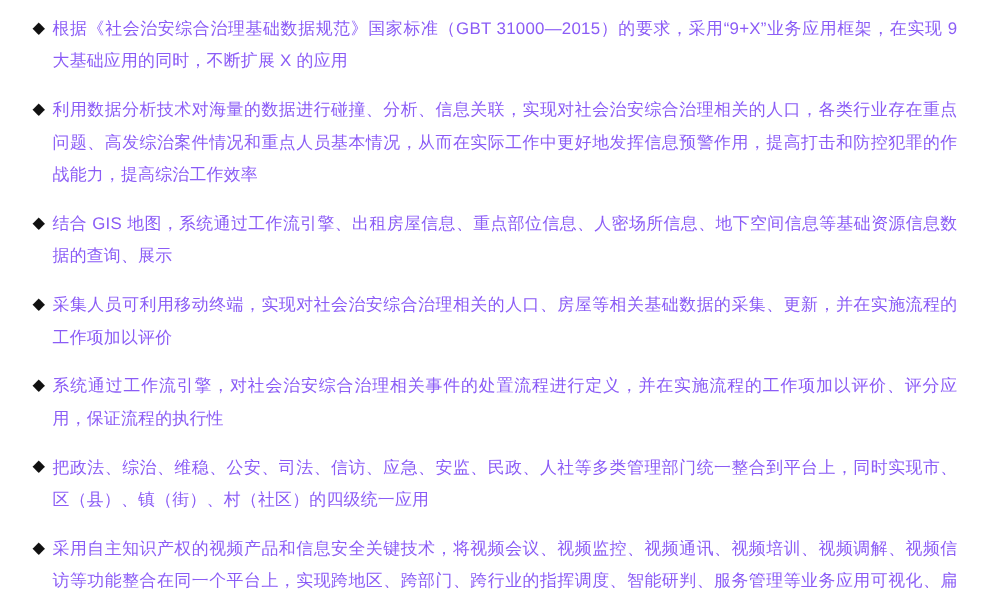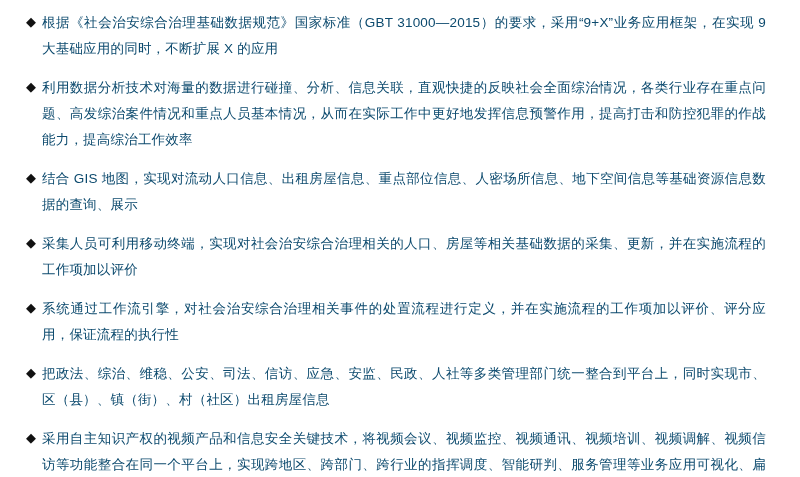--- a/index.html
+++ b/index.html
@@ -38,59 +38,59 @@
     font-size: 13px;
     line-height: 26px;
     color: #111111;
     transform: translateY(-1px);
   }
   .bullet-text {
     flex: 1 1 auto;
     font-size: 13.5px;
     line-height: 26px;
     letter-spacing: 0.2px;
-    color: #0c4a6e;
+    color: #8b5cf6;
     text-align: justify;
     text-justify: inter-ideograph;
   }
 </style>
 </head>
 <body>
 
 <div class="page">
   <ul class="bullet-list">
 
     <li class="bullet-item">
       <span class="bullet-marker">◆</span>
       <span class="bullet-text">根据《社会治安综合治理基础数据规范》国家标准（GBT 31000—2015）的要求，采用“9+X”业务应用框架，在实现 9 大基础应用的同时，不断扩展 X 的应用</span>
     </li>
 
     <li class="bullet-item">
       <span class="bullet-marker">◆</span>
-      <span class="bullet-text">利用数据分析技术对海量的数据进行碰撞、分析、信息关联，直观快捷的反映社会全面综治情况，各类行业存在重点问题、高发综治案件情况和重点人员基本情况，从而在实际工作中更好地发挥信息预警作用，提高打击和防控犯罪的作战能力，提高综治工作效率</span>
+      <span class="bullet-text">利用数据分析技术对海量的数据进行碰撞、分析、信息关联，实现对社会治安综合治理相关的人口，各类行业存在重点问题、高发综治案件情况和重点人员基本情况，从而在实际工作中更好地发挥信息预警作用，提高打击和防控犯罪的作战能力，提高综治工作效率</span>
     </li>
 
     <li class="bullet-item">
       <span class="bullet-marker">◆</span>
-      <span class="bullet-text">结合 GIS 地图，实现对流动人口信息、出租房屋信息、重点部位信息、人密场所信息、地下空间信息等基础资源信息数据的查询、展示</span>
+      <span class="bullet-text">结合 GIS 地图，系统通过工作流引擎、出租房屋信息、重点部位信息、人密场所信息、地下空间信息等基础资源信息数据的查询、展示</span>
     </li>
 
     <li class="bullet-item">
       <span class="bullet-marker">◆</span>
       <span class="bullet-text">采集人员可利用移动终端，实现对社会治安综合治理相关的人口、房屋等相关基础数据的采集、更新，并在实施流程的工作项加以评价</span>
     </li>
 
     <li class="bullet-item">
       <span class="bullet-marker">◆</span>
       <span class="bullet-text">系统通过工作流引擎，对社会治安综合治理相关事件的处置流程进行定义，并在实施流程的工作项加以评价、评分应用，保证流程的执行性</span>
     </li>
 
     <li class="bullet-item">
       <span class="bullet-marker">◆</span>
-      <span class="bullet-text">把政法、综治、维稳、公安、司法、信访、应急、安监、民政、人社等多类管理部门统一整合到平台上，同时实现市、区（县）、镇（街）、村（社区）出租房屋信息</span>
+      <span class="bullet-text">把政法、综治、维稳、公安、司法、信访、应急、安监、民政、人社等多类管理部门统一整合到平台上，同时实现市、区（县）、镇（街）、村（社区）的四级统一应用</span>
     </li>
 
     <li class="bullet-item">
       <span class="bullet-marker">◆</span>
       <span class="bullet-text">采用自主知识产权的视频产品和信息安全关键技术，将视频会议、视频监控、视频通讯、视频培训、视频调解、视频信访等功能整合在同一个平台上，实现跨地区、跨部门、跨行业的指挥调度、智能研判、服务管理等业务应用可视化、扁平化</span>
     </li>
 
   </ul>
 </div>
 

